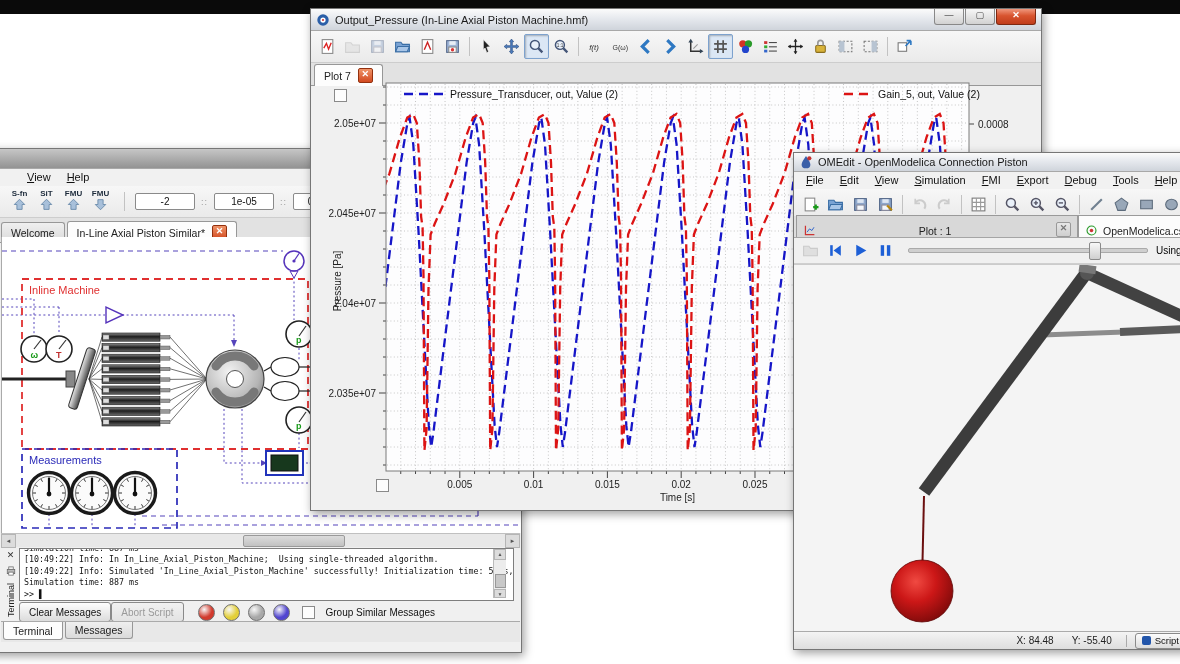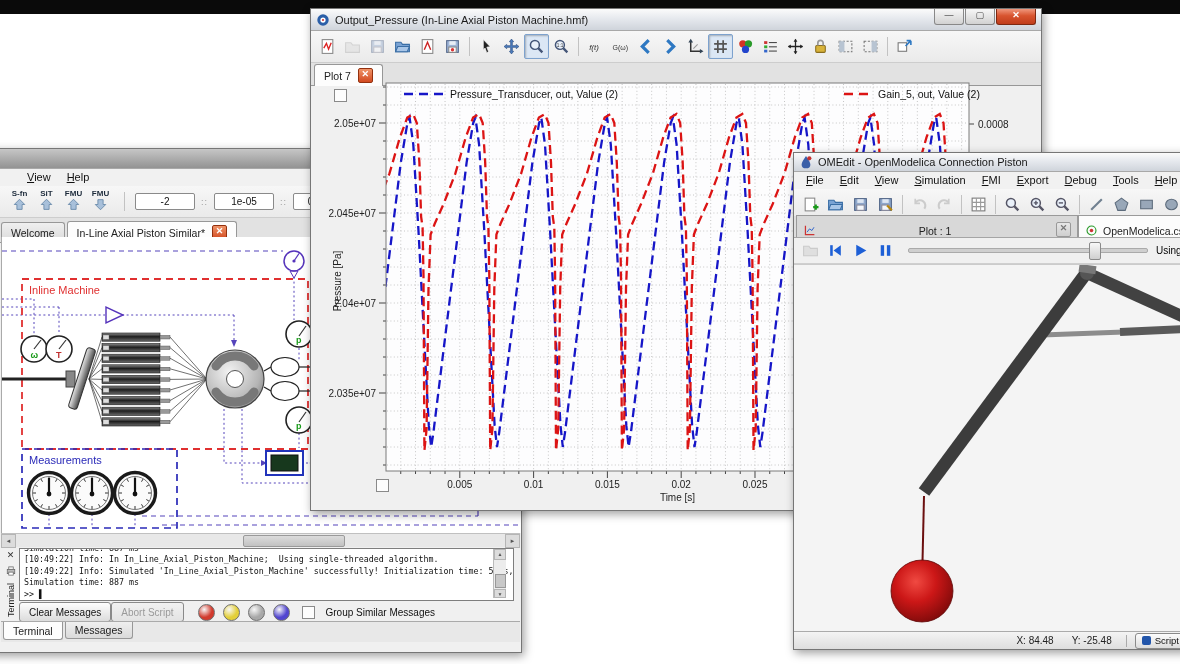--- a/index.html
+++ b/index.html
@@ -885,20 +885,20 @@
         <circle cx="293" cy="8" r="7" fill="#555"></circle>
         <rect x="285" y="0" width="17" height="8" fill="#787878" transform="rotate(8 293 4)"></rect>
       </g>
       <line x1="130" y1="231" x2="128.5" y2="297" stroke="#6b0f0f" stroke-width="2"></line>
       <circle cx="128" cy="326" r="31" fill="url(#gball)" stroke="#5f0707" stroke-width="0.8"></circle>
     </svg>
   </div>
 
   <div class="statusbar" style="left:0;top:478px;width:392px;height:17px">
     <span>X: 84.48</span>
-    <span style="margin-left:18px">Y: -25.48</span>
+    <span style="margin-left:18px">Y: -55.40</span>
     <span style="width:1px;height:12px;background:#aaa;margin:0 8px 0 14px"></span>
     <div class="btn" style="height:14px;font-size:9.5px;padding:0 6px;white-space:nowrap">
       <span style="width:9px;height:9px;background:#2255aa;border-radius:2px;margin-right:4px"></span>
       <span>Script</span>
     </div>
   </div>
 </div>
 
 </body></html>

